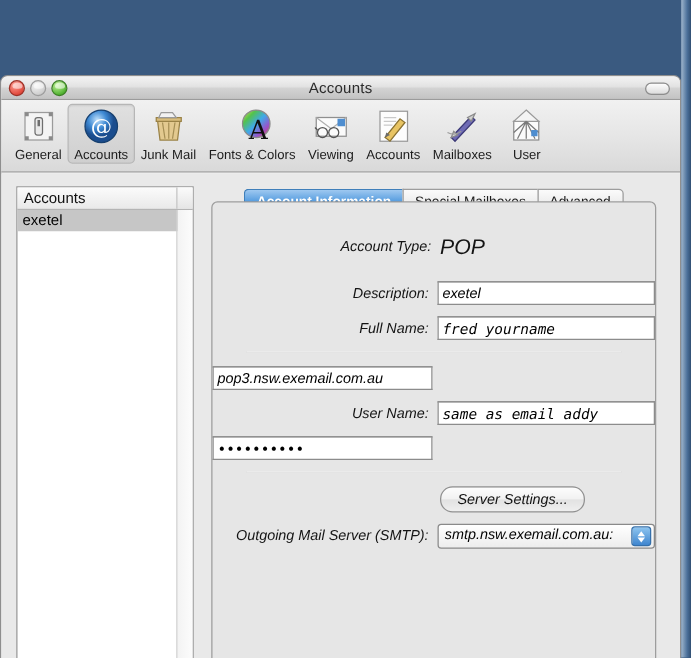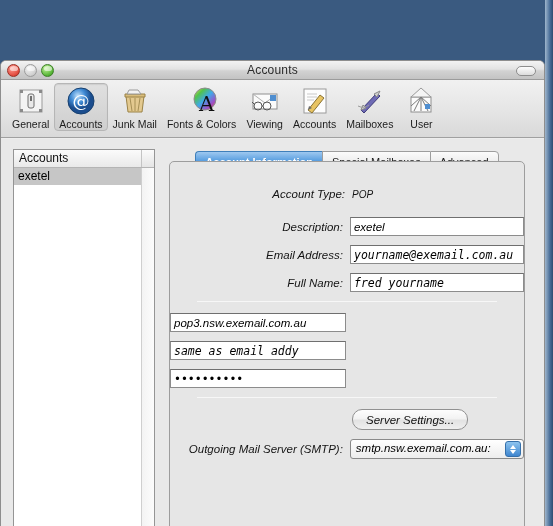--- a/index.html
+++ b/index.html
@@ -149,21 +149,21 @@
     border-color: #3f7fba;
     text-shadow: 0 1px 0 rgba(0,0,0,.25);
   }
   
   #form { position: absolute; left: 0; top: 26px; right: 0; bottom: 0; }
   .row { display: flex; align-items: center; margin-bottom: 9px; }
   .lbl {
     width: 182px; text-align: right; padding-right: 7px;
     font-size: 11.5px; color: #141414; white-space: nowrap;
   }
-  .static-val { font-size: 10px; color: #141414; }
+  .static-val { font-size: 17px; color: #141414; }
   .field {
     width: 176px; height: 19px;
     background: #ffffff;
     border: 1px solid #8c8c8c;
     border-top-color: #6f6f6f;
     font-size: 11.5px; color: #000;
     padding: 1px 3px; line-height: 16px;
     overflow: hidden; white-space: nowrap;
     font-family: "DejaVu Sans Mono", monospace;
   }
@@ -371,37 +371,34 @@
         <div class="row" style="margin-bottom:17px;">
           <div class="lbl">Account Type:</div>
           <div class="static-val">POP</div>
         </div>
 
         <div class="row">
           <div class="lbl">Description:</div>
           <div class="field wide">exetel</div>
         </div>
 
-        <div class="row">
-          <div class="lbl">Email Address:</div>
-          <div class="field">yourname@exemail.com.au</div>
-        </div>
 
         <div class="row">
           <div class="lbl">Full Name:</div>
           <div class="field">fred yourname</div>
         </div>
 
         <div class="sep"></div>
 
         <div class="row">
           <div class="field wide">pop3.nsw.exemail.com.au</div>
         </div>
 
         <div class="row">
+          <div class="lbl">User Name:</div>
           <div class="field">same as email addy</div>
         </div>
 
         <div class="row">
           <div class="field">••••••••••</div>
         </div>
 
         <div class="sep"></div>
 
         <div class="row">

